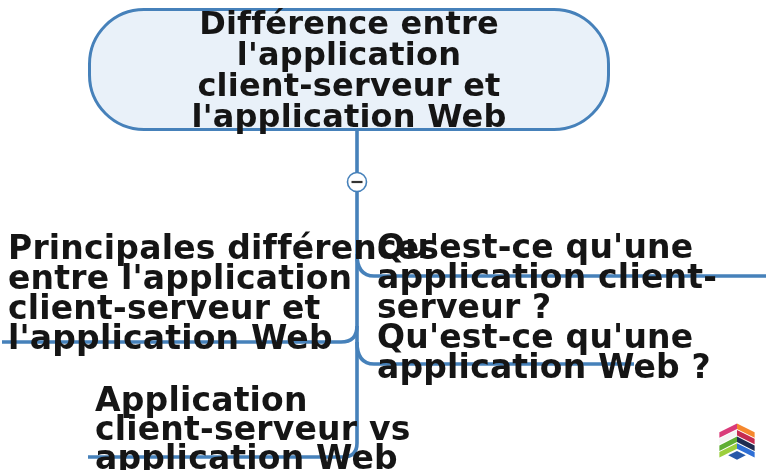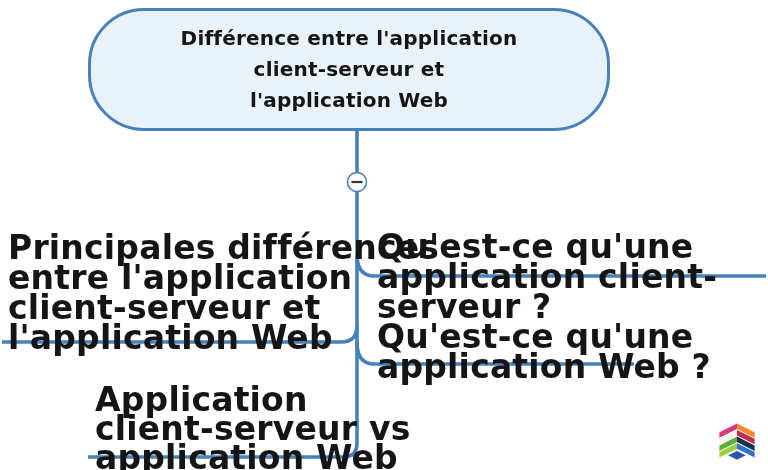--- a/index.html
+++ b/index.html
@@ -15,21 +15,21 @@
   .root-node{
     position:absolute;
     left:88px;top:8px;
     width:522px;height:123px;
     box-sizing:border-box;
     background:var(--root-fill,#e9f1f9);
     border:3px solid var(--branch,#4681ba);
     border-radius:56px;
     display:flex;align-items:center;justify-content:center;
     text-align:center;
-    font-size:20px;font-weight:700;line-height:31px;
+    font-size:32px;font-weight:700;line-height:31px;
     white-space:pre-line;
     letter-spacing:0.2px;
   }
   .node{
     position:absolute;
     font-size:33px;font-weight:700;line-height:30px;
     white-space:pre-line;
     letter-spacing:0.2px;
   }
   .node-left{left:8px;top:203px;}

